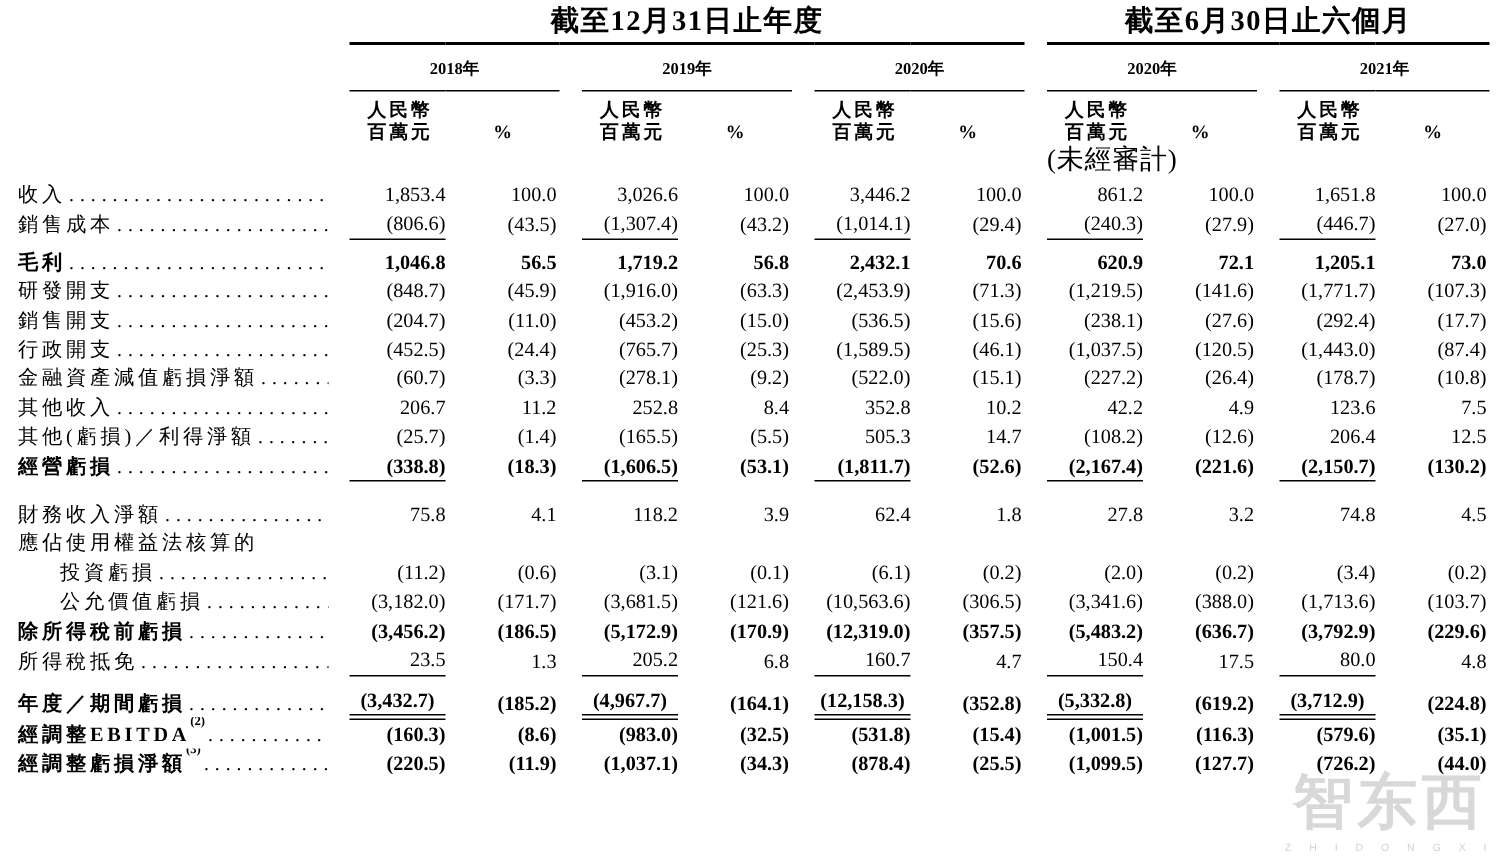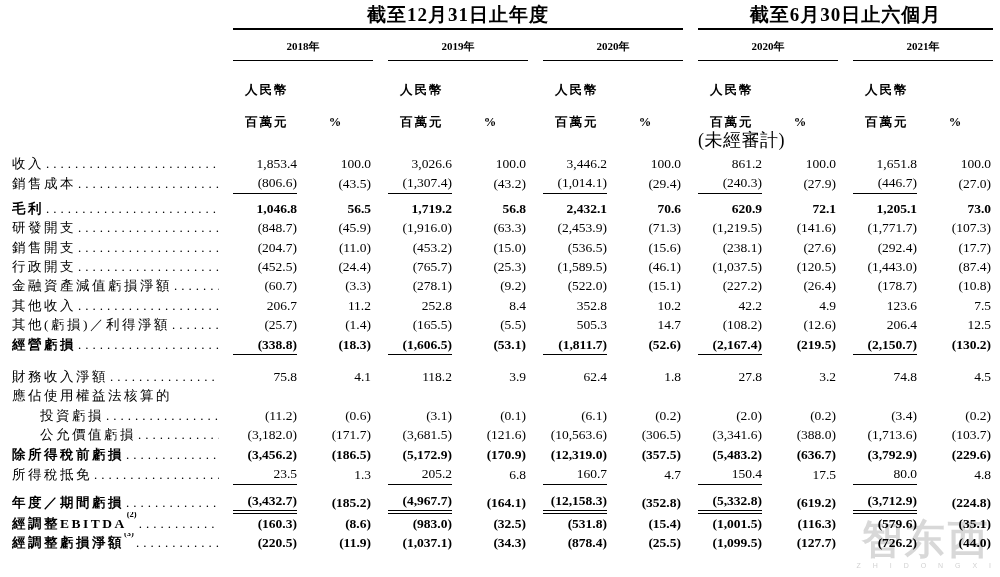--- a/index.html
+++ b/index.html
@@ -21,51 +21,51 @@
     letter-spacing:1px;padding:2px 0 5px 0;border-bottom:2.5px solid #000;
     white-space:nowrap;
   }
   .r-year th.yr{
     font-weight:bold;font-size:11px;line-height:17px;text-align:center;
     padding:8px 0 5px 0;border-bottom:1.5px solid #000;white-space:nowrap;
   }
   .r-unit th{font-weight:bold;font-size:12.5px;line-height:15px;padding-top:5px;}
   .r-unit th.u-rmb{text-align:left;padding-left:12px;white-space:nowrap;}
   .r-unit th.u-pct{text-align:center;vertical-align:bottom;}
-  .r-unit .ul{display:block;letter-spacing:2px;margin-top:17px;}
+  .r-unit .ul{display:block;letter-spacing:2px;}
   .r-unaud td.unaud{
     font-size:18px;line-height:16px;text-align:left;
     padding-top:2px;white-space:nowrap;letter-spacing:0.5px;
   }
   
   tbody td{font-size:13.5px;line-height:19.4px;padding-top:var(--sp,0px);}
   tbody tr.bold td{font-weight:bold;}
   td.lbl{white-space:nowrap;overflow:hidden;}
   td.lbl .lwrap{display:flex;align-items:flex-start;}
   td.lbl .lt{letter-spacing:2.5px;white-space:nowrap;}
   td.lbl sup{font-size:8.5px;letter-spacing:0;line-height:0;}
   td.lbl .dots{
     flex:1;overflow:hidden;white-space:nowrap;
     letter-spacing:4px;margin:0 14px 0 2px;font-weight:normal;
     font-size:13px;
   }
   td.lbl.ind .lwrap{padding-left:28px;}
   td.num{text-align:right;white-space:nowrap;}
   td.pct{padding-right:2px;}
   td.rl{border-bottom:1.5px solid #000;}
-  td.rld{border-bottom:4px double #000;}
+  td.rld{border-bottom:4px double #000;text-align:center;}
   
   .watermark{
     position:absolute;right:4px;bottom:12px;z-index:0;
     text-align:center;user-select:none;
   }
   .wm-main{
     font-size:40px;font-weight:bold;letter-spacing:3px;
     color:#bfbfbf;opacity:0.6;line-height:42px;
-    font-family:Liberation Sans, sans-serif;
+    font-family:Liberation Mono, monospace;
   }
   .wm-sub{
     font-size:7px;letter-spacing:5px;color:#c6c6c6;opacity:0.8;
     margin-top:2px;font-family:"Liberation Sans","DejaVu Sans",sans-serif;
   }
 </style>
 </head>
 <body>
 
 <div class="page">
@@ -365,21 +365,21 @@
           <td class="num rmb rl">(338.8)</td>
           <td class="num pct">(18.3)</td>
           <td></td>
           <td class="num rmb rl">(1,606.5)</td>
           <td class="num pct">(53.1)</td>
           <td></td>
           <td class="num rmb rl">(1,811.7)</td>
           <td class="num pct">(52.6)</td>
           <td></td>
           <td class="num rmb rl">(2,167.4)</td>
-          <td class="num pct">(219.5)</td>
+          <td class="num pct">(221.6)</td>
           <td></td>
           <td class="num rmb rl">(2,150.7)</td>
           <td class="num pct">(130.2)</td>
         </tr>
         <tr style="--sp: 12px;">
           <td class="lbl">
             <span class="lwrap">
               <span class="lt">財務收入淨額</span>
               <span class="dots">..........................................................................................</span>
             </span>

